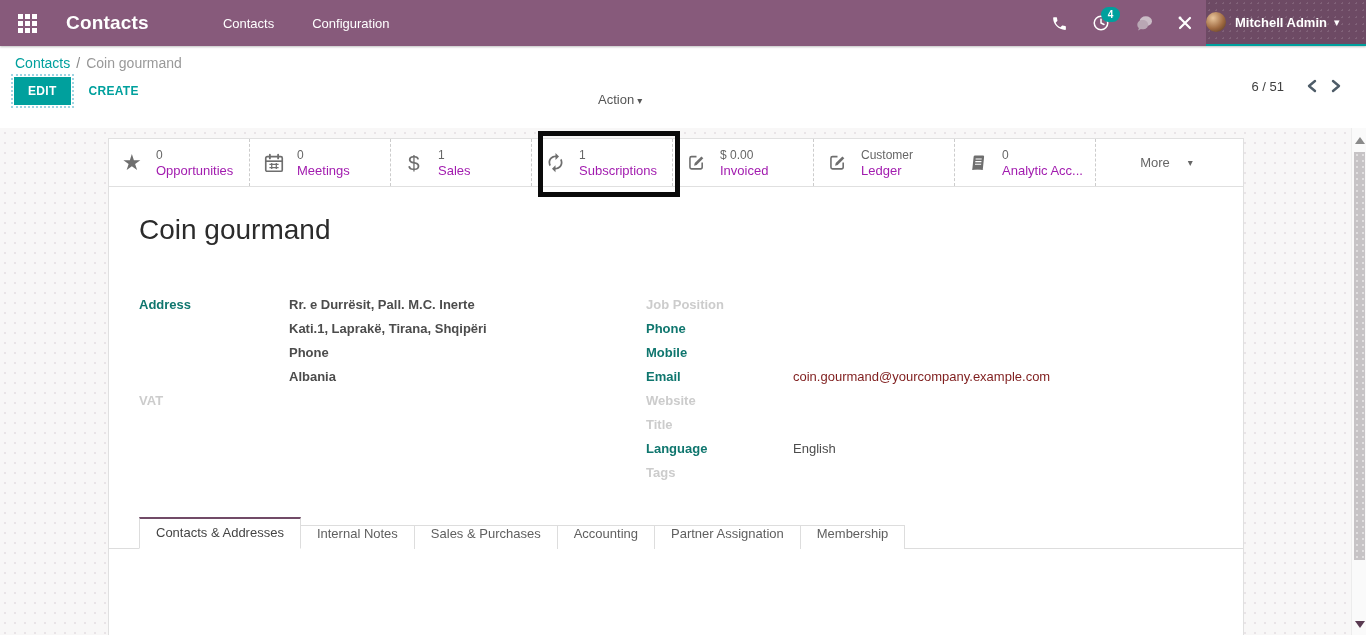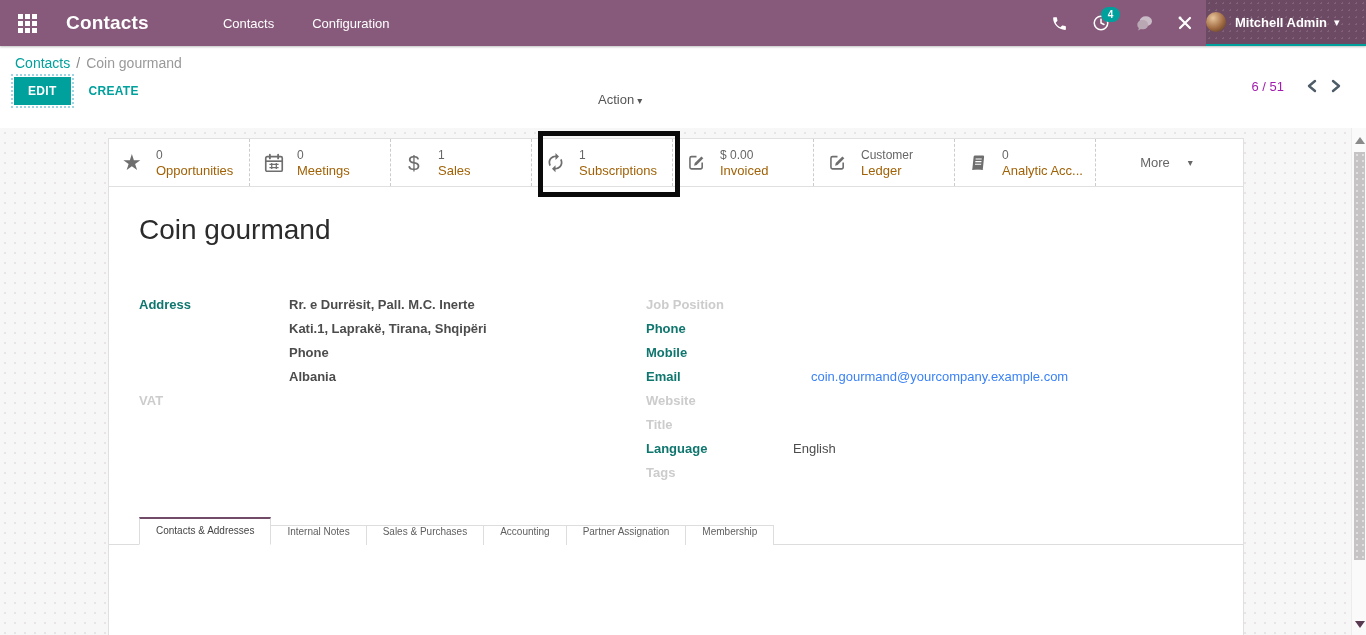--- a/index.html
+++ b/index.html
@@ -23,56 +23,56 @@
   .control-panel { position:absolute; top:46px; left:0; width:1366px; height:82px; background:#fff; }
   .breadcrumb { padding:9px 0 0 15px; font-size:14px; color:#999; }
   .breadcrumb a { color:#00A09D; text-decoration:none; cursor:pointer; }
   .breadcrumb .sep { margin:0 6px; color:#888; }
   .cp-row { position:relative; height:40px; display:flex; align-items:center; padding-left:14px; }
   .btn-edit { background:#00A09D; border:1px solid #00A09D; color:#fff; font-size:12px; font-weight:bold; padding:6px 13px; cursor:pointer; outline:2px dotted #9fd4e2; outline-offset:1px; letter-spacing:.3px; }
   .btn-create { background:none; border:none; color:#00A09D; font-size:12px; font-weight:bold; margin-left:18px; cursor:pointer; letter-spacing:.3px; }
   .action-dd { position:absolute; left:598px; top:21px; font-size:13px; color:#555; cursor:pointer; }
   .action-dd .caret { font-size:10px; color:#555; margin-left:3px; }
   .pager { position:absolute; right:18px; top:6px; display:flex; align-items:center; }
-  .pager-value { font-size:13px; color:#a21caf; margin-right:16px; }
+  .pager-value { font-size:13px; color:#404040; margin-right:16px; }
   .pager-btn { background:none; border:none; cursor:pointer; padding:2px 6px; display:flex; align-items:center; }
 
   
   .content { position:absolute; top:128px; left:0; width:1366px; height:507px; background:#f8f7f7; background-image:radial-gradient(#e9e4e7 1px, transparent 1px); background-size:10px 10px; }
   .sheet { position:absolute; left:108px; top:10px; width:1136px; height:497px; background:#fff; border:1px solid #e0e0e0; border-bottom:none; }
 
   
   .stat-row { display:flex; height:48px; border-bottom:1px solid #e0e0e0; }
   .stat-btn { position:relative; width:141px; flex:none; display:flex; align-items:center; background:#fff; border:none; border-right:1px dashed #ccc; cursor:pointer; text-align:left; padding-left:13px; }
   .stat-ico { width:34px; flex:none; display:flex; align-items:center; color:#6e6e6e; }
   .stat-txt { display:flex; flex-direction:column; line-height:15px; overflow:hidden; }
   .stat-val { font-size:12px; color:#666; white-space:nowrap; }
-  .stat-lbl { font-size:13px; color:#a16207; white-space:nowrap; }
+  .stat-lbl { font-size:13px; color:#a21caf; white-space:nowrap; }
   .glyph-star { font-size:22px; color:#6e6e6e; }
   .glyph-dollar { font-size:21px; color:#6e6e6e; font-weight:500; padding-left:4px; }
   .hl-box { position:absolute; top:-8px; bottom:-11px; left:6px; right:-8px; border:5px solid #0a0a0a; pointer-events:none; z-index:3; }
   .more-cell { width:141px; display:flex; align-items:center; justify-content:center; font-size:13px; color:#666; cursor:pointer; background:#fff; border:none;gap:12px; }
   .more-cell .caret { font-size:10px; margin-left:6px; color:#666; }
 
   
   .rec-title { font-size:28px; font-weight:400; color:#2b2b2b; margin:27px 0 0 30px; }
   .fields { display:flex; margin-top:47px; font-size:13px; color:#4c4c4c; }
   .col-left { width:537px; flex:none; padding-left:30px; }
   .col-right { flex:1; }
   .frow { display:flex; line-height:24px; }
   .flabel { width:150px; flex:none; font-weight:bold; color:#0f766e; }
   .col-right .flabel { width:147px; }
   .flabel.muted { color:#ccc; }
   .fvalue { color:#4c4c4c; }
-  .fvalue a { color:#3b82f6; text-decoration:none; cursor:pointer;margin-left:18px; }
+  .fvalue a { color:#7f1d1d; text-decoration:none; cursor:pointer; }
   .addr-lines div { line-height:24px;font-weight:bold; }
 
   
   .tabs { display:flex; margin-top:32px; padding-left:30px; border-bottom:1px solid #ddd; align-items:flex-end; }
-  .tab { background:#fff; border:1px solid #ddd; border-bottom:none; color:#5f5f5f; font-size:10px; padding:0 16px 8px; cursor:pointer; margin-bottom:-1px; border-left-width:0; }
+  .tab { background:#fff; border:1px solid #ddd; border-bottom:none; color:#5f5f5f; font-size:13px; padding:0 16px 8px; cursor:pointer; margin-bottom:-1px; border-left-width:0; }
   .tab:first-child { border-left-width:1px; }
   .tab.active { border-top:2px solid #714B67; color:#444; padding-top:6px; background:#fff; border-bottom:1px solid #fff; }
 
   
   .scrollbar { position:absolute; right:0; top:0; width:15px; height:507px; background:#fafafa; border-left:1px solid #ececec; }
   .sb-up { position:absolute; top:9px; left:3px; width:0; height:0; border-left:5px solid transparent; border-right:5px solid transparent; border-bottom:7px solid #8a8a8a; cursor:pointer; }
   .sb-thumb { position:absolute; top:24px; left:2px; width:11px; height:408px; background:#c6c3c5; background-image:radial-gradient(rgba(255,255,255,.45) 1px, transparent 1px); background-size:6px 6px; cursor:pointer; }
   .sb-down { position:absolute; bottom:7px; left:3px; width:0; height:0; border-left:5px solid transparent; border-right:5px solid transparent; border-top:7px solid #593a51; cursor:pointer; }
 
   svg { display:block; }

